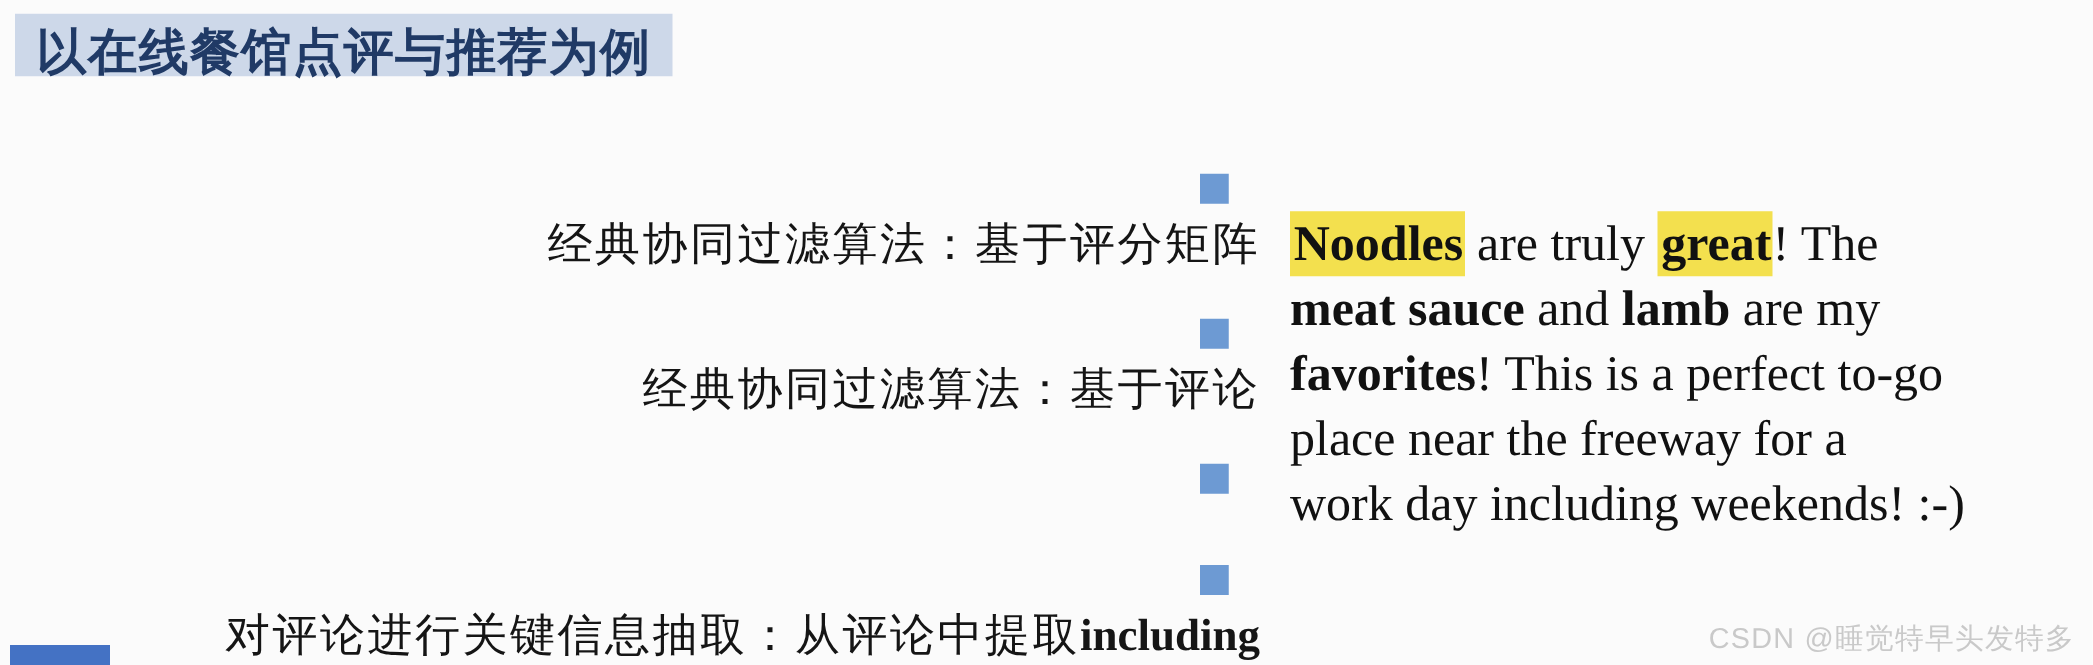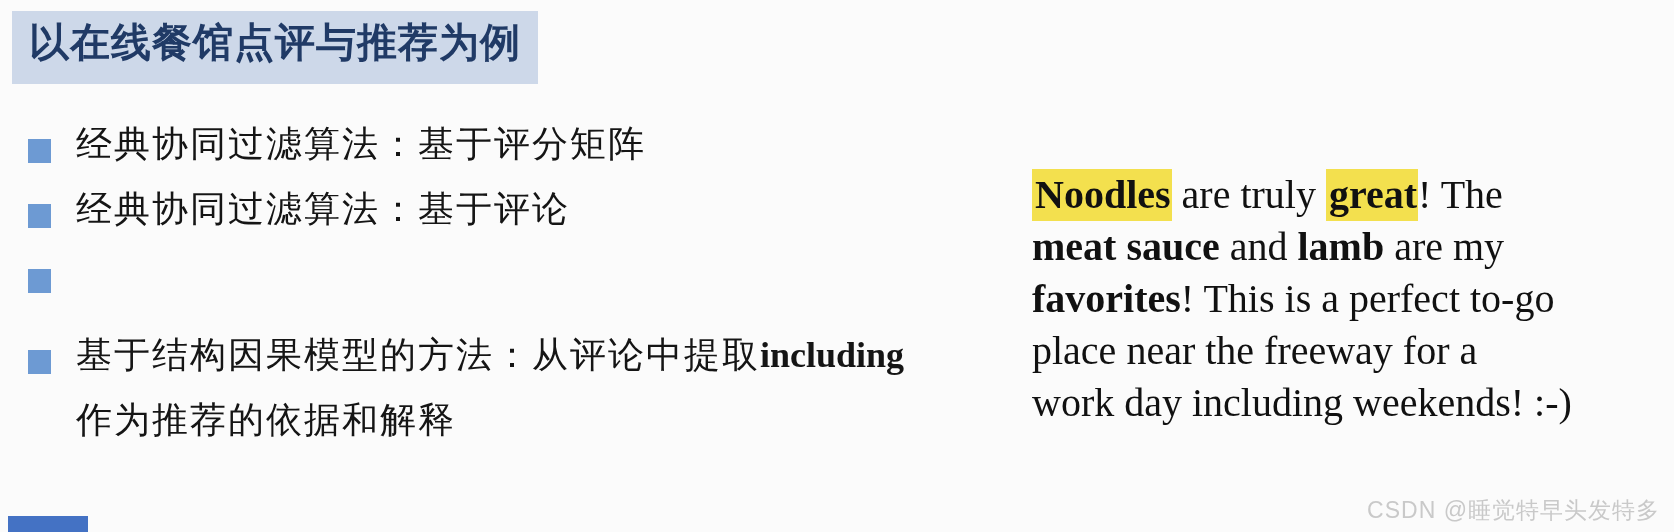--- a/index.html
+++ b/index.html
@@ -14,34 +14,34 @@
   html,body{margin:0;padding:0;background:#ffffff;}
   .slide{
     position:relative;
     width:1674px;height:532px;
     background:var(--bg);
     overflow:hidden;
     font-family:"Liberation Serif",serif;
   }
   .title-badge{
     position:absolute;left:12px;top:11px;
-    height:73px;line-height:63px;
+    height:50px;line-height:63px;
     padding:0 17px;
     background:var(--title-bg);
     color:var(--title-color);
     font-family:"Liberation Sans",sans-serif;
     font-weight:bold;
     font-size:40px;
     letter-spacing:1px;
     white-space:nowrap;
   }
   .bullet-list{
     position:absolute;left:28px;top:112px;width:980px;
   }
-  .bullet-item{display:flex;align-items:flex-start;}
+  .bullet-item{display:flex;align-items:flex-end;flex-direction:column;}
   .bullet-item.gap-before{margin-top:30px;}
   .marker{
     flex:none;
     width:23px;height:24px;
     margin-top:27px;margin-right:25px;
     background:var(--marker);
   }
   .bullet-text{
     font-size:36px;
     line-height:65px;
@@ -92,21 +92,21 @@
     </div>
     <div class="bullet-item">
       <span class="marker"></span>
       <div class="bullet-text"><span>经典协同过滤算法：基于评论</span></div>
     </div>
     <div class="bullet-item">
       <span class="marker"></span>
     </div>
     <div class="bullet-item gap-before">
       <span class="marker"></span>
-      <div class="bullet-text"><span>基于结构因果模型的方法：从评论中提取</span><span class="latin">including</span><br><span>作为推荐的依据和解释</span></div>
+      <div class="bullet-text"><span>对评论进行关键信息抽取：从评论中提取</span><span class="latin">including</span><br><span>作为推荐的依据和解释</span></div>
     </div>
   </div>
 
   <div class="review-text"><span class="b hl">Noodles</span><span> are truly </span><span class="b hl">great</span><span>! The</span><br><span class="b">meat sauce</span><span> and </span><span class="b">lamb</span><span> are my</span><br><span class="b">favorites</span><span>! This is a perfect to-go</span><br><span>place near the freeway for a</span><br><span>work day including weekends! :-)</span></div>
 
   <div class="watermark">CSDN @睡觉特早头发特多</div>
 
   <div class="footer-bar"></div>
 
 </div>

